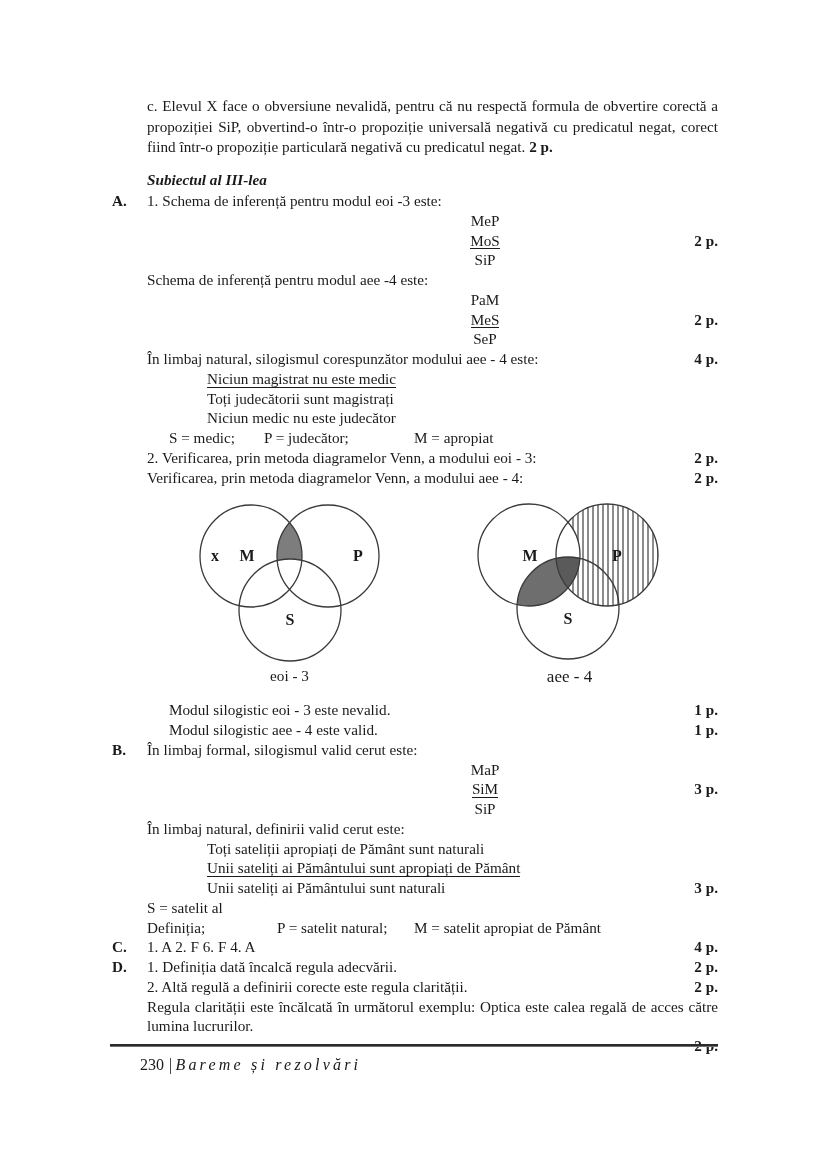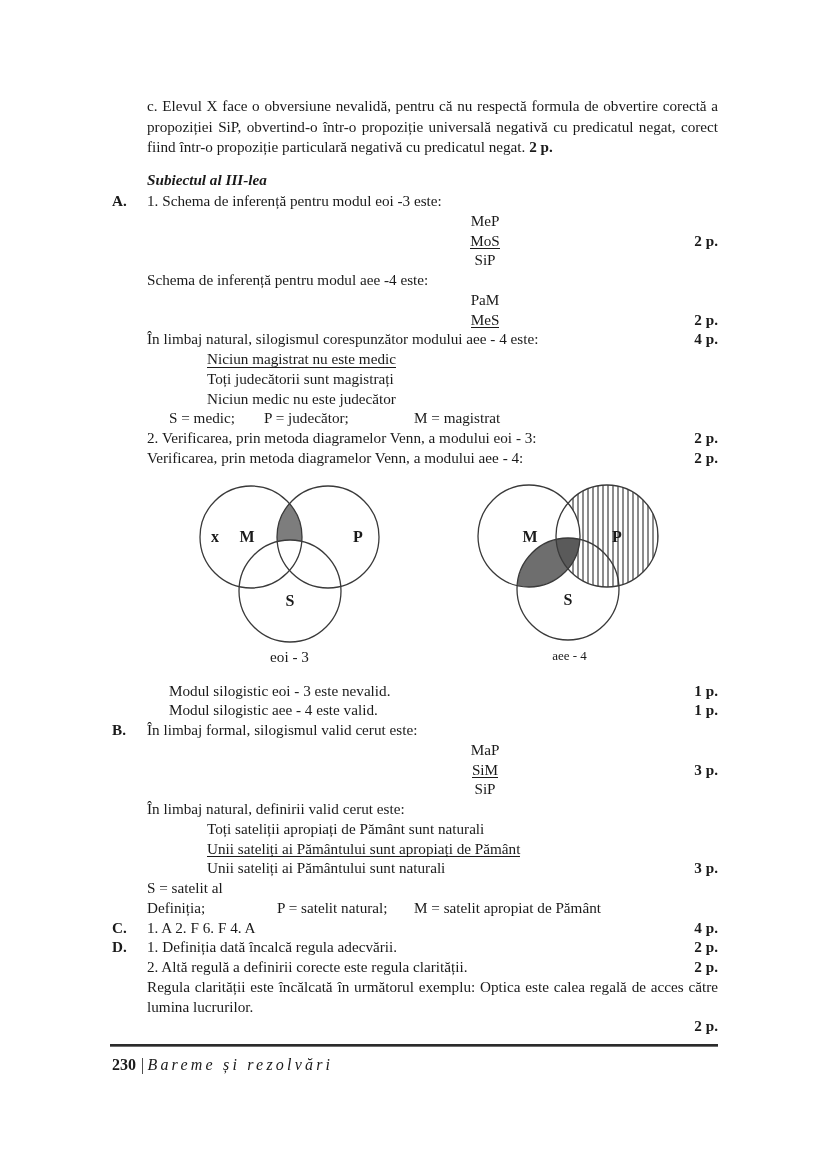--- a/index.html
+++ b/index.html
@@ -96,42 +96,43 @@
 
   
   .venn-area {
     position: relative;
     height: 205px;
     margin-top: 8px;
   }
   .venn-a { position: absolute; left: 70px;  top: 0; }
   .venn-b { position: absolute; left: 355px; top: 0; }
   .cap-a { position: absolute; left: 70px;  top: 172px; width: 215px; text-align: center; font-size: 15.2px; }
-  .cap-b { position: absolute; left: 355px; top: 172px; width: 205px; text-align: center; font-size: 13px; }
+  .cap-b { position: absolute; left: 355px; top: 172px; width: 205px; text-align: center; font-size: 17px; }
 
   
   .footer-rule {
     position: absolute;
     left: 110px;
     top: 1044px;
     width: 608px;
     height: 0;
     border-top: 2.2px solid #2b2b2b;
     border-bottom: 1px solid #6f6f6f;
   }
   .footer-text {
     position: absolute;
     left: 112px;
     top: 1056px;
     font-size: 16px;
   }
   .footer-text .pg {
-    font-weight: bold;
+    font-weight: normal;
     font-style: normal;
     letter-spacing: 0;
+    margin-left: 28px;
   }
   .footer-text .sep {
     font-style: italic;
     padding: 0 3px 0 4px;
   }
   .footer-text .ttl {
     font-style: italic;
     letter-spacing: 3.2px;
   }
 </style>
@@ -165,39 +166,42 @@
       <div class="body">Schema de inferență pentru modul aee -4 este:</div>
     </div>
 
     <div class="row">
       <div class="body ind-4">PaM</div>
     </div>
     <div class="row">
       <div class="body ind-4"><span class="underline-term">MeS</span></div>
       <div class="pts">2 p.</div>
     </div>
+    <div class="row">
+      <div class="body ind-4">SeP</div>
+    </div>
 
     <div class="row">
       <div class="body">În limbaj natural, silogismul corespunzător modului aee - 4 este:</div>
       <div class="pts">4 p.</div>
     </div>
 
     <div class="row">
       <div class="body ind-3"><span class="underline-term">Niciun magistrat nu este medic</span></div>
     </div>
     <div class="row">
       <div class="body ind-3">Toți judecătorii sunt magistrați</div>
     </div>
     <div class="row">
       <div class="body ind-3">Niciun medic nu este judecător</div>
     </div>
 
     <div class="row">
       <div class="body ind-2 spaced-cols">
-        <span class="lbl-s">S = medic;</span><span class="lbl-p">P = judecător;</span><span>M = magistrat</span>
+        <span class="lbl-s">S = medic;</span><span class="lbl-p">P = judecător;</span><span>M = apropiat</span>
       </div>
     </div>
 
     <div class="row">
       <div class="body ind-1">2.  Verificarea, prin metoda diagramelor Venn, a modului eoi - 3:</div>
       <div class="pts">2 p.</div>
     </div>
     <div class="row">
       <div class="body ind-1">Verificarea, prin metoda diagramelor Venn, a modului aee - 4:</div>
       <div class="pts">2 p.</div>

